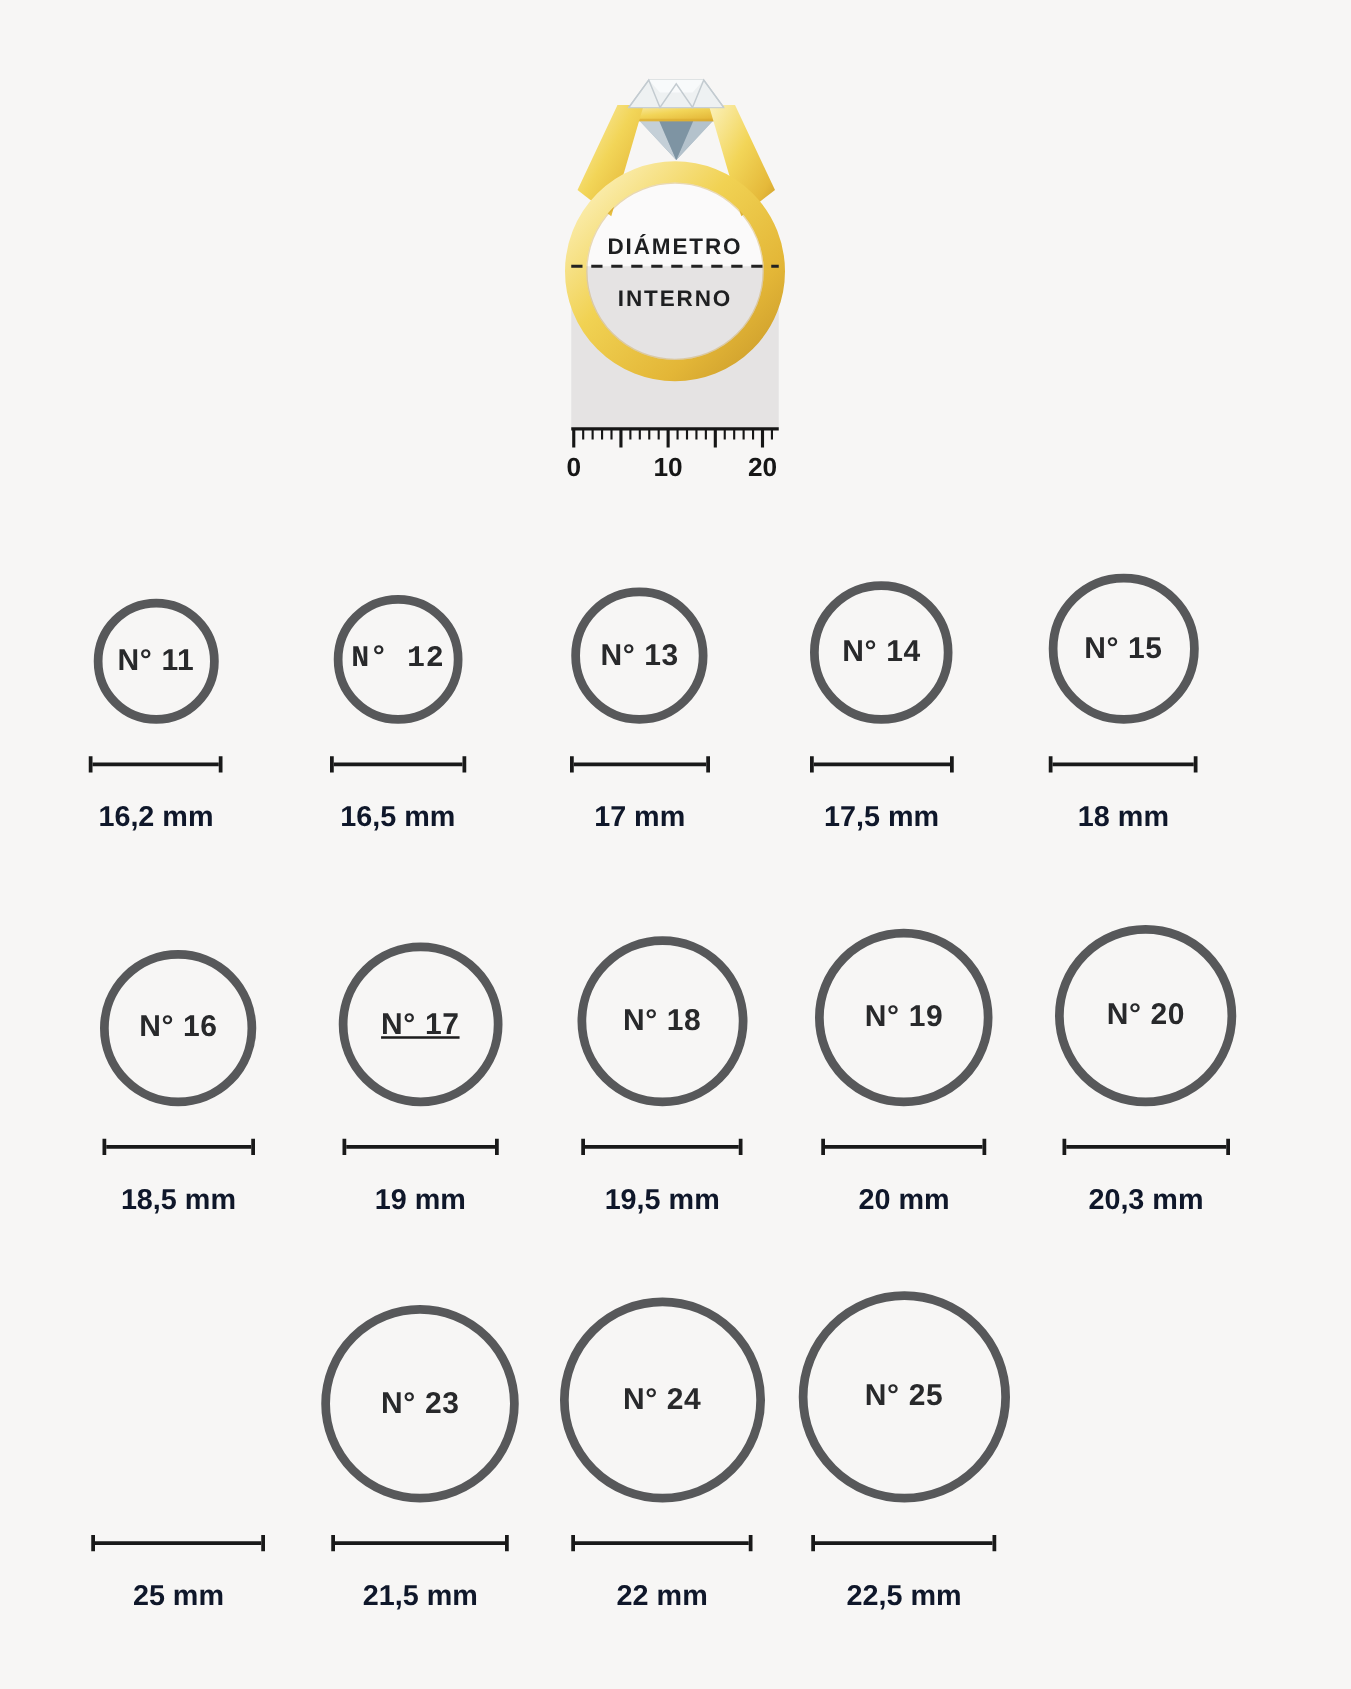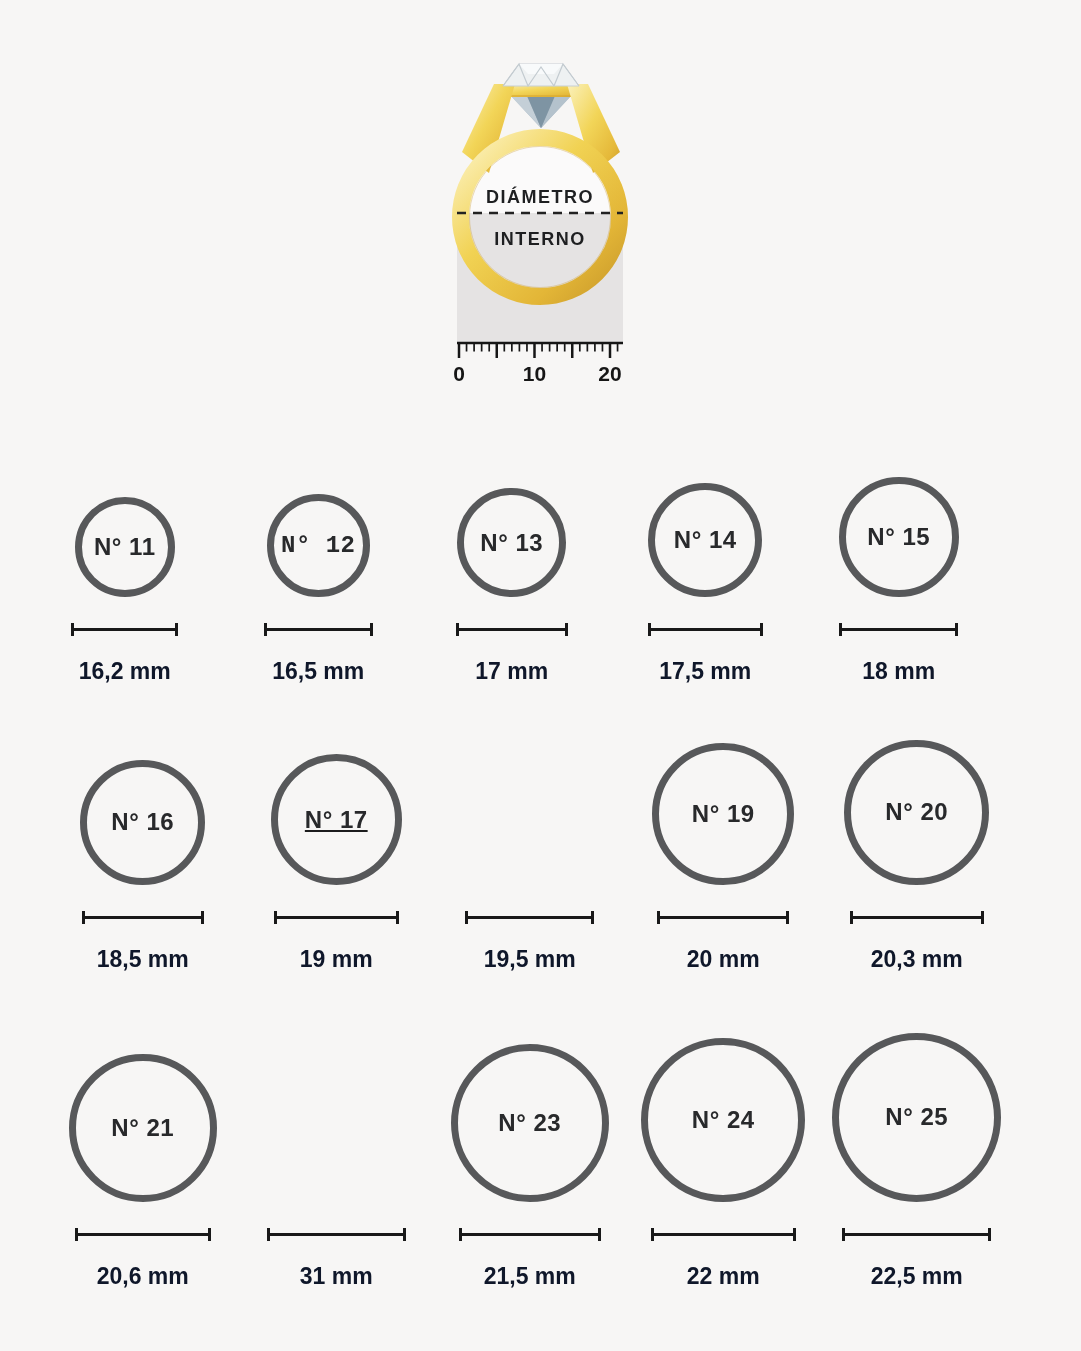--- a/index.html
+++ b/index.html
@@ -18,21 +18,21 @@
     position:absolute;left:410px;top:40px;width:260px;height:360px;
   }
 
   
   .size-row{
     position:absolute;left:0;width:1081px;
     display:grid;grid-template-columns:repeat(5,193.5px);
     padding-left:46px;box-sizing:border-box;
     align-items:end;justify-items:center;
   }
-  #row1{top:450px;height:235px;padding-left:28px;}
+  #row1{top:432px;height:235px;padding-left:28px;}
   #row2{top:685px;height:288px;}
   #row3{top:973px;height:317px;}
 
   .cell{display:flex;flex-direction:column;align-items:center;}
   .circle{
     border:7px solid #57585a;border-radius:50%;
     display:flex;align-items:center;justify-content:center;
     box-sizing:border-box;
     background:transparent;
   }
@@ -201,20 +201,23 @@
       <div class="cell">
     <div class="circle" style="width: 130.8px; height: 130.8px; text-decoration: underline;">
       <span class="num">N° 17</span>
     </div>
     <div class="mline" style="width: 125.4px;">
       <div class="hbar"></div>
     </div>
     <div class="mm">19 mm</div>
   </div>
       <div class="cell">
+    <div class="circle" style="width: 136.3px; height: 136.3px;">
+      <span class="num">N° 18</span>
+    </div>
     <div class="mline" style="width: 128.7px;">
       <div class="hbar"></div>
     </div>
     <div class="mm">19,5 mm</div>
   </div>
       <div class="cell">
     <div class="circle" style="width: 141.8px; height: 141.8px;">
       <span class="num">N° 19</span>
     </div>
     <div class="mline" style="width: 132px;">
@@ -227,33 +230,24 @@
       <span class="num">N° 20</span>
     </div>
     <div class="mline" style="width: 133.98px;">
       <div class="hbar"></div>
     </div>
     <div class="mm">20,3 mm</div>
   </div>
     </div>
   <div class="size-row" id="row3">
       <div class="cell">
-    <div class="circle" style="width: 148.4px; height: 148.4px;">
-      <span class="num">N° 21</span>
-    </div>
-    <div class="mline" style="width: 135.96px;">
-      <div class="hbar"></div>
-    </div>
-    <div class="mm">20,6 mm</div>
-  </div>
-      <div class="cell">
     <div class="mline" style="width: 138.6px;">
       <div class="hbar"></div>
     </div>
-    <div class="mm">31 mm</div>
+    <div class="mm">25 mm</div>
   </div>
       <div class="cell">
     <div class="circle" style="width: 158.3px; height: 158.3px;">
       <span class="num">N° 23</span>
     </div>
     <div class="mline" style="width: 141.9px;">
       <div class="hbar"></div>
     </div>
     <div class="mm">21,5 mm</div>
   </div>

